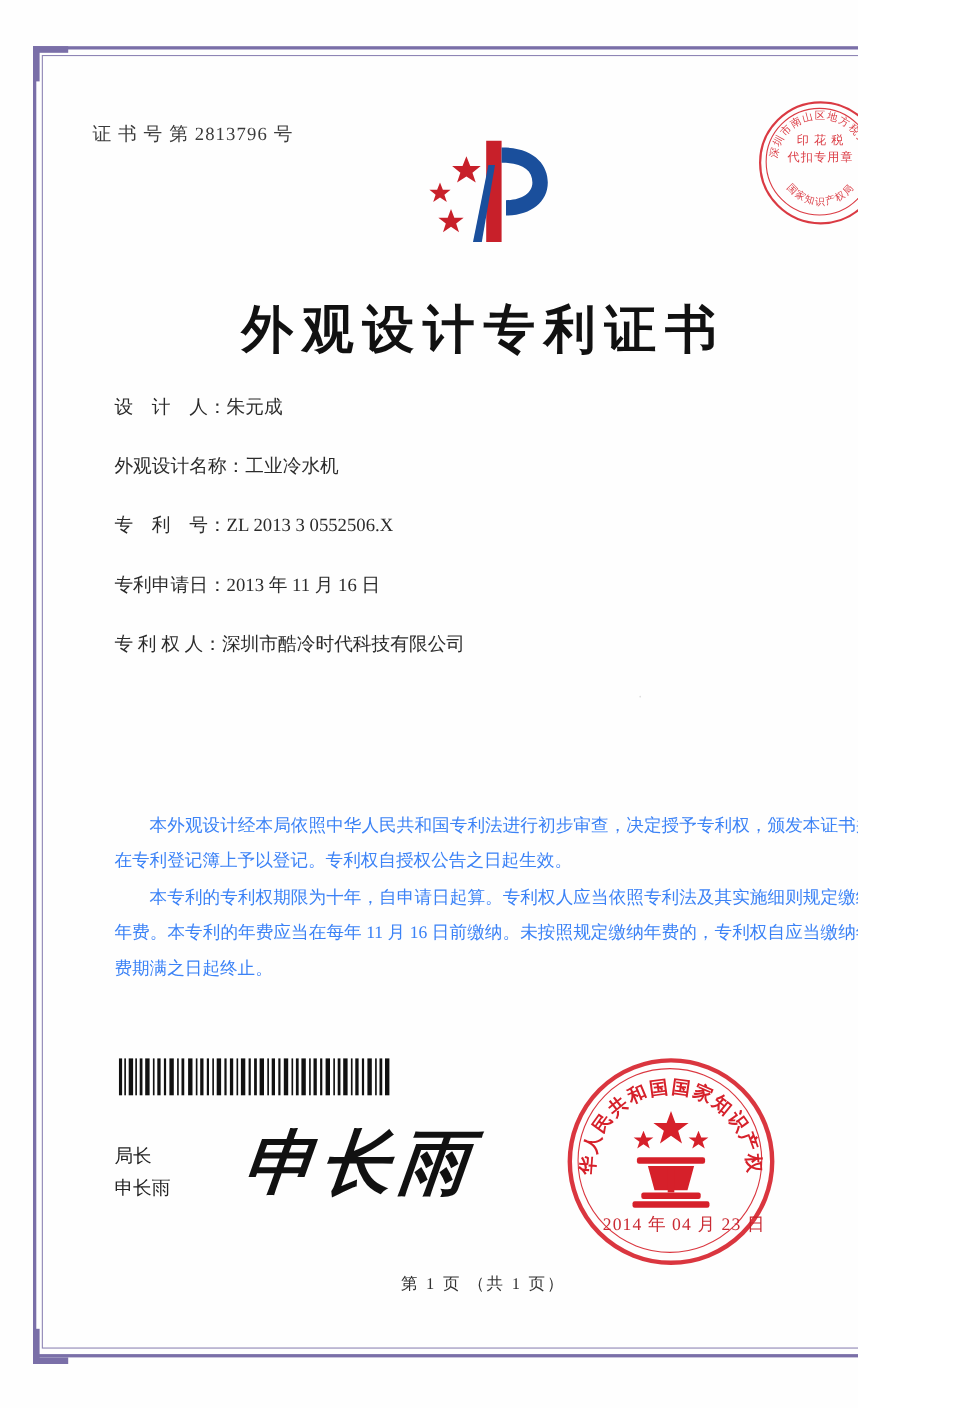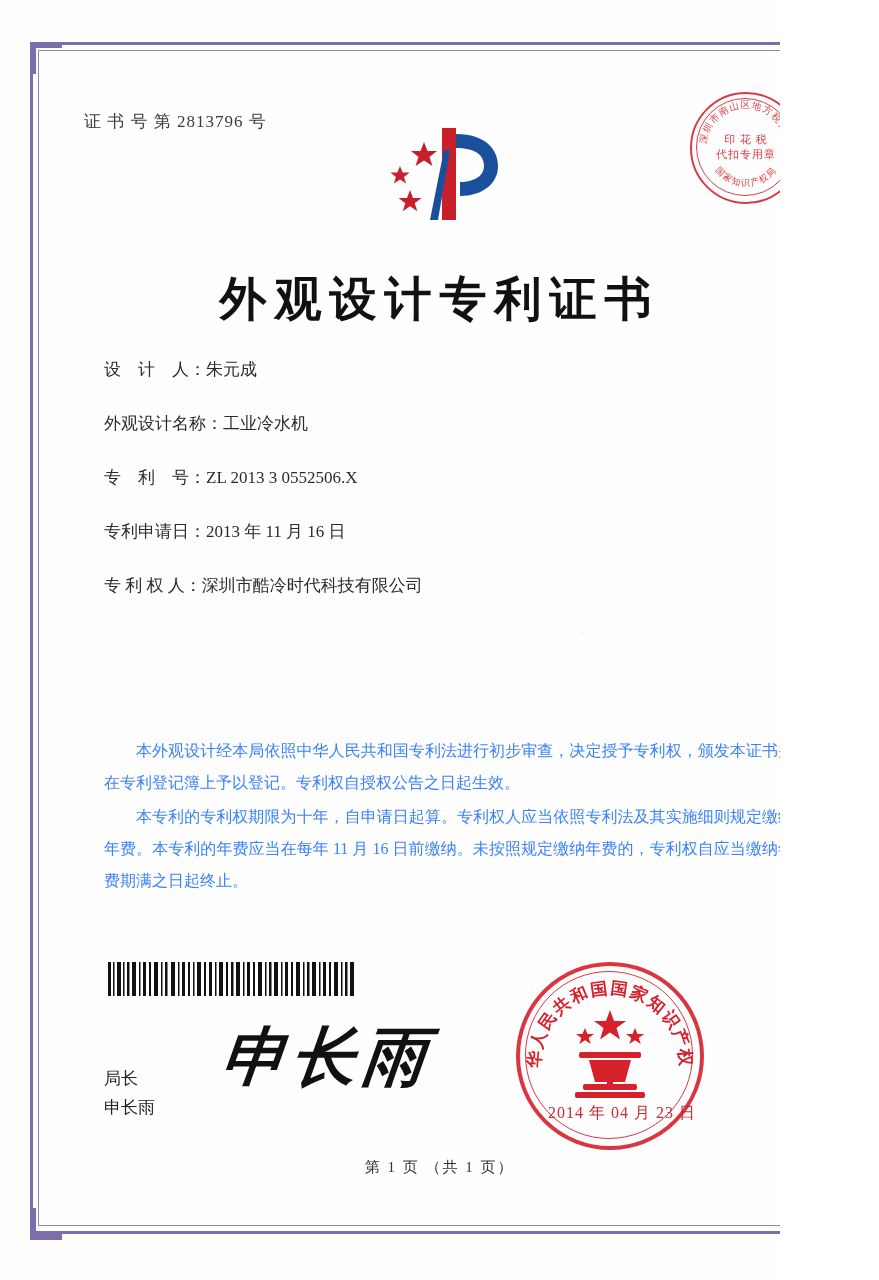--- a/index.html
+++ b/index.html
@@ -88,21 +88,21 @@
     border: 1px solid #d6202a;
   }
   .stamp-top .arc-text {
     position: absolute;
     left: 0; top: 0;
     width: 108px; height: 108px;
   }
   .stamp-top .center-text {
     position: absolute;
     left: 0;
-    top: 38px;
+    top: 27px;
     width: 108px;
     text-align: center;
     font-size: 11px;
     line-height: 15px;
     letter-spacing: 1px;
   }
 
   
   .title {
     position: absolute;
@@ -164,21 +164,20 @@
   }
 
   
   .sign-label {
     position: absolute;
     left: 104px;
     top: 1036px;
     font-size: 17px;
     line-height: 29px;
     color: #222;
-    margin-top: 28px;
   }
   .signature {
     position: absolute;
     left: 222px;
     top: 1014px;
     font-size: 64px;
     letter-spacing: 6px;
     color: #111;
     font-family: "DejaVu Serif", serif;
     font-style: italic;

